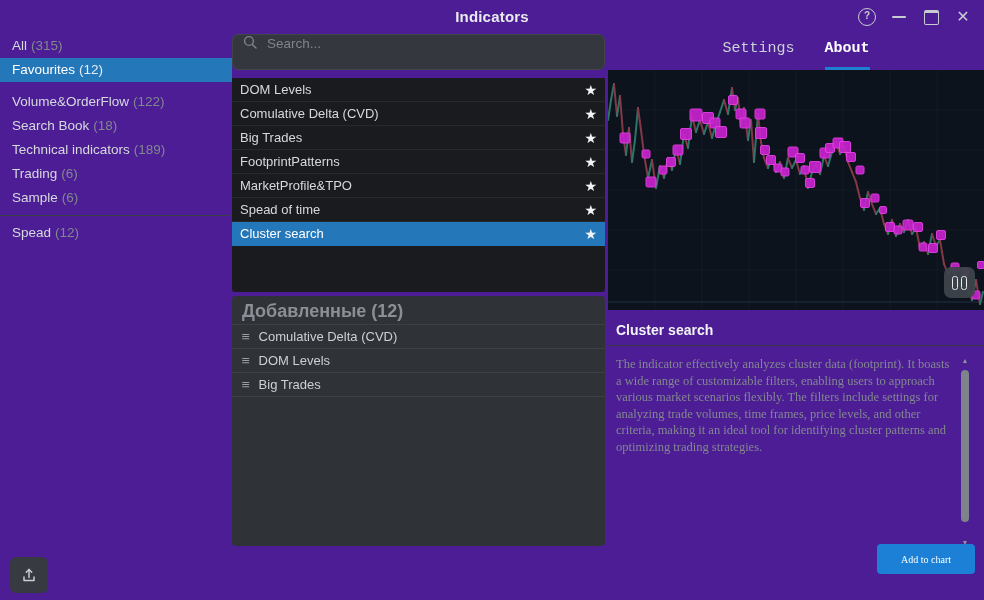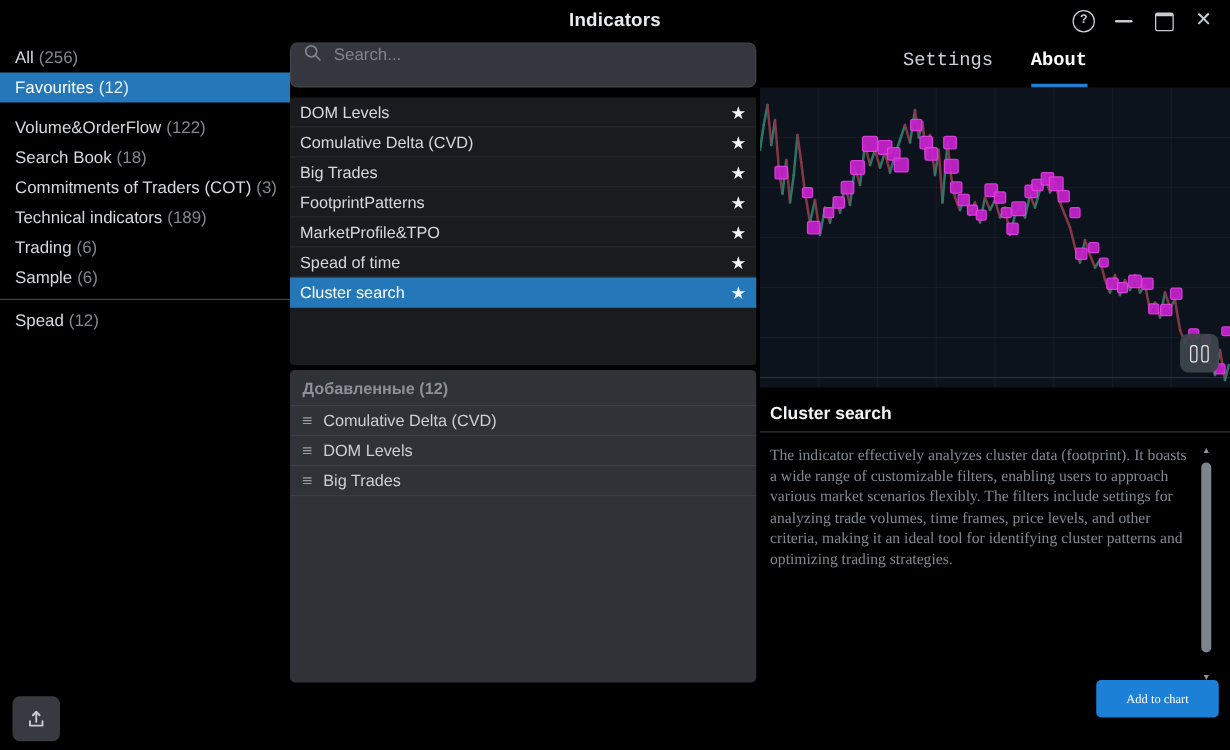--- a/index.html
+++ b/index.html
@@ -1,18 +1,18 @@
 <!DOCTYPE html>
 <html><head>
 <meta charset="utf-8">
 <style>
   html,body{margin:0;padding:0;background:#1f2226;}
   .window{
     position:relative;width:984px;height:600px;overflow:hidden;
-    background:#000000;color:#d6d9dd;
+    background:#4c1d95;color:#d6d9dd;
     font-family:"Liberation Sans","DejaVu Sans",sans-serif;font-size:13px;
   }
   
   .titlebar{position:absolute;left:0;top:0;width:100%;height:32px;}
   .win-title{position:absolute;left:0;right:0;top:8px;text-align:center;
     font-size:15px;font-weight:bold;color:#e9ebee;letter-spacing:.2px;}
   .win-controls{position:absolute;right:8px;top:5px;display:flex;gap:6px;align-items:center;}
   .ctrl{width:26px;height:24px;display:flex;align-items:center;justify-content:center;
     color:#c7ccd1;cursor:default;}
   .ctrl-help{width:16px;height:16px;border:1.4px solid #c7ccd1;border-radius:50%;
@@ -39,21 +39,21 @@
   .ind-list{position:absolute;left:232px;top:78px;width:373px;height:214px;
     background:#191b1f;border-radius:0 0 3px 3px;}
   .ind-row{height:23px;line-height:23px;display:flex;align-items:center;
     padding:0 8px;border-bottom:1px solid #26292e;color:#d6d9dd;font-size:13px;}
   .ind-row .lbl{flex:1;}
   .ind-row .star{color:#f2f3f5;font-size:14px;line-height:14px;}
   .ind-row.sel{background:#2478b9;color:#ffffff;border-bottom-color:#2478b9;}
   .added-panel{position:absolute;left:232px;top:296px;width:373px;height:250px;
     background:#2f3338;border-radius:4px;}
   .added-header{height:26px;line-height:26px;padding:2px 10px 0 10px;
-    font-weight:bold;color:#8b9097;border-bottom:1px solid #3b3f45;font-size:13px;}
+    font-weight:bold;color:#8b9097;border-bottom:1px solid #3b3f45;font-size:18px;}
   .added-row{height:23px;line-height:23px;display:flex;align-items:center;gap:9px;
     padding:0 10px;border-bottom:1px solid #3b3f45;color:#ccd0d5;font-size:13px;}
   .drag{color:#989ea5;font-size:13px;line-height:13px;transform:scaleX(1.1);}
   
   .tabs{position:absolute;left:608px;top:40px;width:376px;height:30px;
     display:flex;justify-content:center;gap:30px;font-family:Liberation Mono, monospace;}
   .tab{font-size:15px;color:#ccd1d7;padding-bottom:5px;border-bottom:3px solid transparent;}
   .tab.active{color:#ffffff;font-weight:bold;border-bottom-color:#1f80d2;}
   .chart{position:absolute;left:608px;top:70px;width:376px;height:240px;
     background:#0d131d;overflow:hidden;}
@@ -99,34 +99,31 @@
           <span class="ctrl-max"></span>
         </div>
       <div class="ctrl ctrl-close">
           <span>✕</span>
         </div>
     </div>
   </div>
 
   <div class="sidebar">
     <div class="side-item">
-      <span>All</span><span class="count">(256)</span>
+      <span>All</span><span class="count">(315)</span>
     </div>
     <div class="side-item sel">
       <span>Favourites</span><span class="count">(12)</span>
     </div>
     <div class="side-gap"></div>
     <div class="side-item">
       <span>Volume&amp;OrderFlow</span><span class="count">(122)</span>
     </div>
     <div class="side-item">
       <span>Search Book</span><span class="count">(18)</span>
-    </div>
-    <div class="side-item">
-      <span>Commitments of Traders (COT)</span><span class="count">(3)</span>
     </div>
     <div class="side-item">
       <span>Technical indicators</span><span class="count">(189)</span>
     </div>
     <div class="side-item">
       <span>Trading</span><span class="count">(6)</span>
     </div>
     <div class="side-item">
       <span>Sample</span><span class="count">(6)</span>
     </div>

